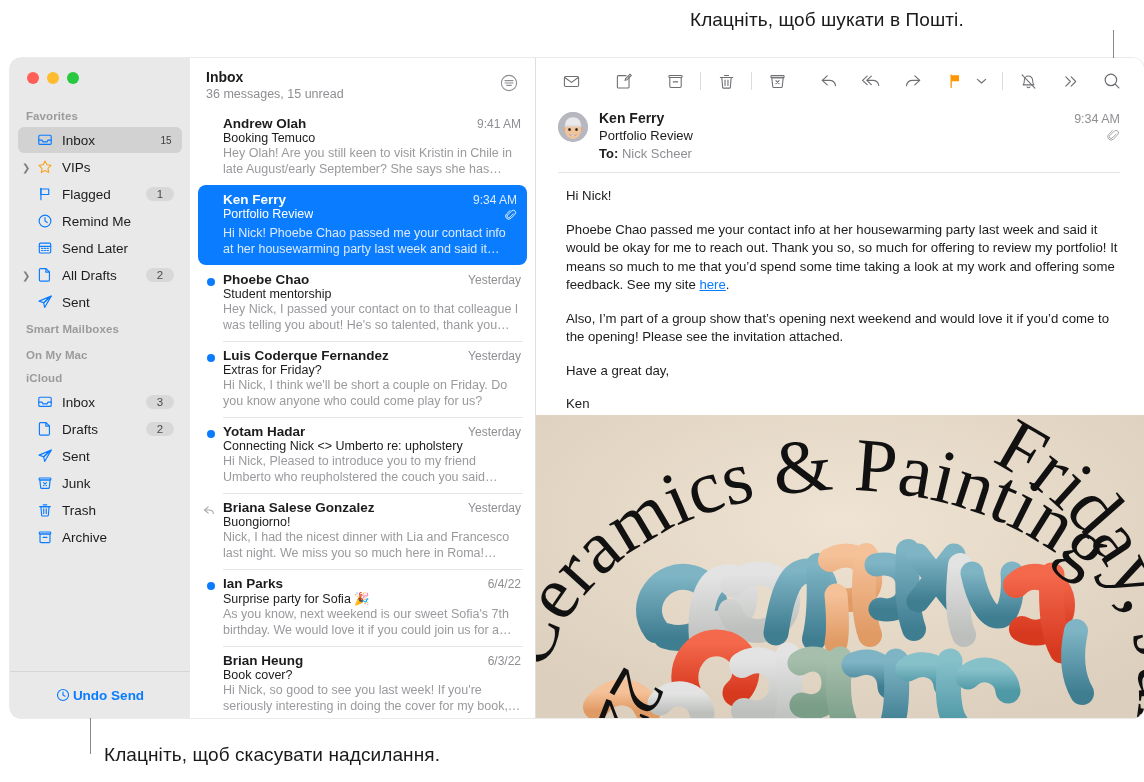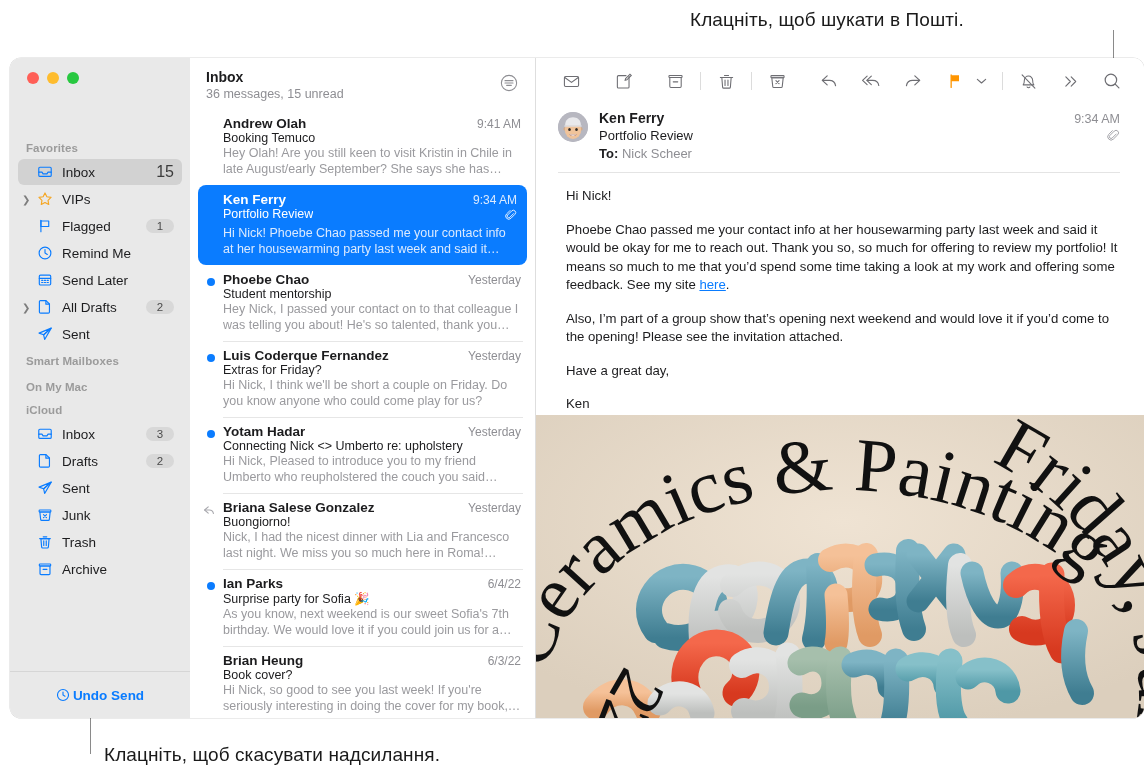--- a/index.html
+++ b/index.html
@@ -39,21 +39,20 @@
   }
 
   
   .sidebar {
     width: 180px;
     background: #e9e9e9;
     flex: 0 0 180px;
     position: relative;
     display: flex;
     flex-direction: column;
-    gap: 32px;
   }
   .traffic {
     display: flex; gap: 8px;
     padding: 14px 0 0 17px;
     height: 26px; box-sizing: border-box;
   }
   .light { width: 12px; height: 12px; border-radius: 50%; }
   .light.red { background: #ff5f57; }
   .light.yellow { background: #febc2e; }
   .light.green { background: #28c840; }
@@ -87,21 +86,21 @@
     display: flex; align-items: center; justify-content: flex-start;
     margin-left: -2px;
   }
   .sb-ic {
     width: 20px; flex: 0 0 20px;
     display: flex; align-items: center; justify-content: center;
     margin-right: 7px;
   }
   .sb-label { flex: 1 1 auto; white-space: nowrap; }
   .sb-count {
-    font-size: 16px; color: #5b5b5b;
+    font-size: 10px; color: #5b5b5b;
     min-width: 16px; text-align: center;
   }
   .sb-count.pill {
     background: #d8d8d8; border-radius: 9px;
     padding: 1px 6px; font-size: 11.5px; color: #4a4a4a;
   }
   .sb-item.selected .sb-count { color: #3c3c3c; background: transparent; }
 
   .undo-bar {
     height: 46px; flex: 0 0 46px;

